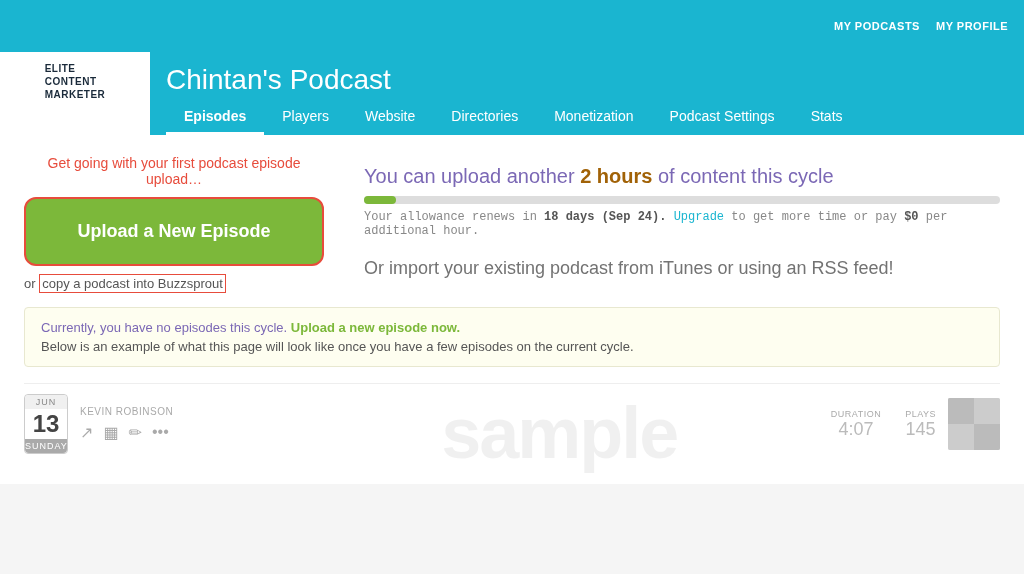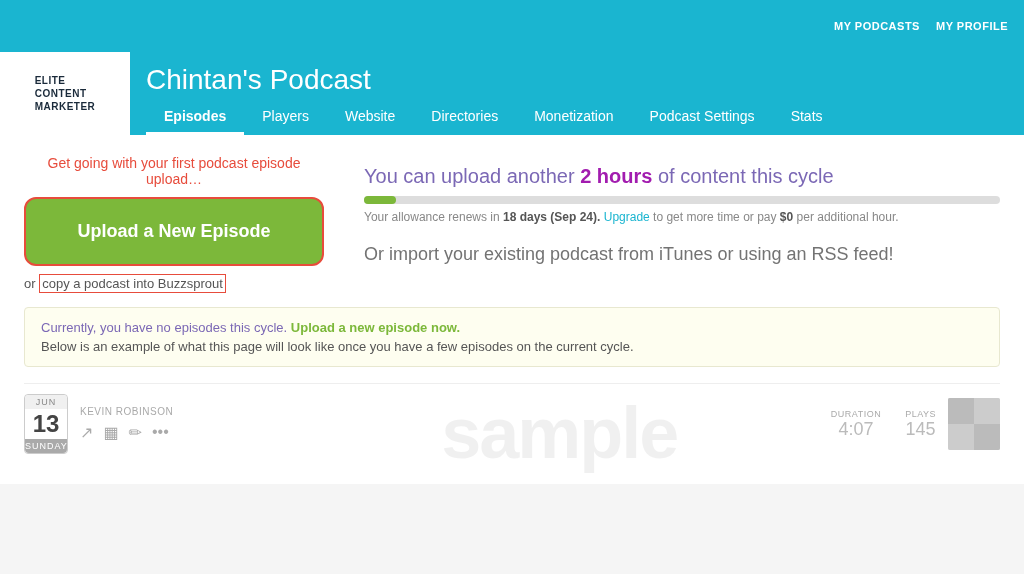--- a/index.html
+++ b/index.html
@@ -23,23 +23,22 @@
 
     
     .header {
       background: #1ab5d0;
       display: flex;
       align-items: stretch;
       padding: 0;
     }
     .logo-box {
       background: #fff;
-      width: 130px;
-      display: flex;
-      align-items: center;
+      width: 150px;
+      display: flex;
       justify-content: center;
       padding: 10px;
       flex-shrink: 0;
     }
     .logo-text {
       font-size: 10px;
       font-weight: bold;
       color: #1a2a3a;
       line-height: 1.3;
       text-transform: uppercase;
@@ -132,21 +131,21 @@
       flex: 1;
       padding-top: 10px;
     }
 
     .upload-limit {
       font-size: 20px;
       color: #7b68b5;
       margin-bottom: 8px;
     }
     .upload-limit strong {
-      color: #a21caf;
+      color: #a16207;
       font-weight: bold;
       text-align: center;
     }
 
     .progress-bar-bg {
       background: #ddd;
       border-radius: 4px;
       height: 8px;
       width: 100%;
       margin-bottom: 6px;
@@ -154,20 +153,21 @@
     .progress-bar-fill {
       background: #7cb83a;
       height: 100%;
       border-radius: 4px;
       width: 5%;
     }
 
     .allowance-text {
       font-size: 12px;
       color: #888;
+      font-family: Liberation Mono, monospace;
     }
     .allowance-text strong { color: #555; }
     .allowance-text a { color: #1ab5d0; text-decoration: none; }
 
     .import-hint {
       margin-top: 20px;
       font-size: 18px;
       color: #737373;
       font-weight: normal;
     }

